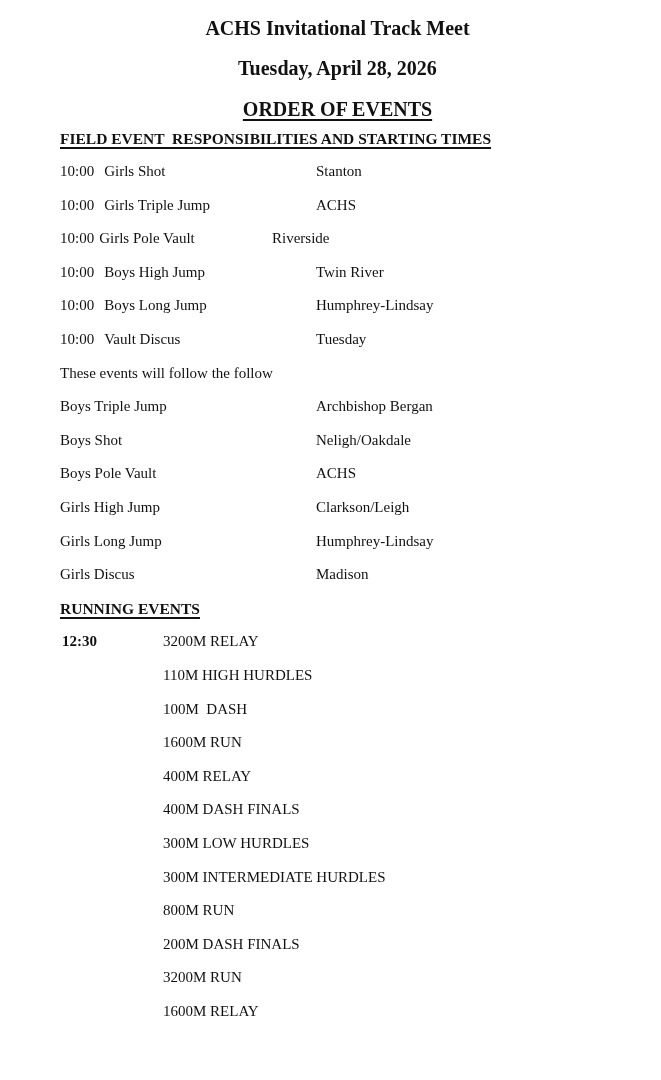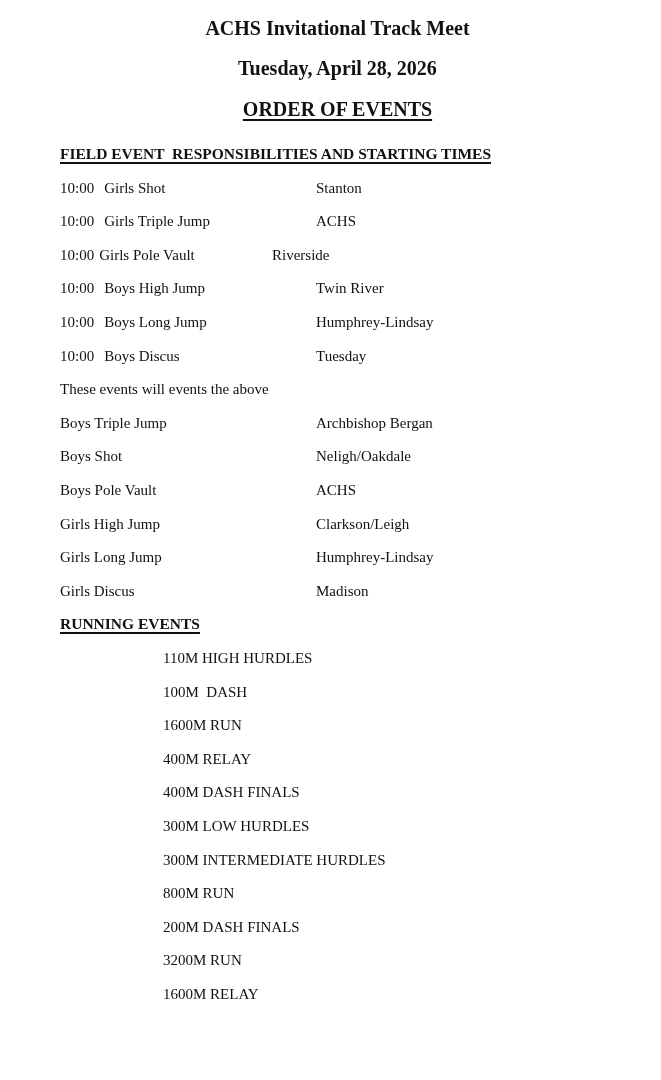--- a/index.html
+++ b/index.html
@@ -28,21 +28,21 @@
     text-decoration: underline;
     text-decoration-thickness: 1.6px;
     text-underline-offset: 3px;
   }
 
   
   .content { margin-left: 60px; margin-right: 20px; }
   .line {
     height: 33.6px;
     display: flex;
-    align-items: flex-end;
+    align-items: flex-start;
     position: relative;
     font-size: 15px;
     white-space: pre;
   }
   .section-heading {
     font-weight: bold;
     font-size: 15.5px;
   }
   .section-heading .ul-text {
     text-decoration: underline;
@@ -104,26 +104,26 @@
         </div>
 
         <div class="line trow">
           <span class="time">10:00</span>
           <span class="event">Boys Long Jump</span>
           <span class="school">Humphrey-Lindsay</span>
         </div>
 
         <div class="line trow">
           <span class="time">10:00</span>
-          <span class="event">Boys Discus</span>
+          <span class="event">Vault Discus</span>
           <span class="school">Tuesday</span>
         </div>
       </div>
 
-    <div class="line">These events will events the above</div>
+    <div class="line">These events will follow the follow</div>
 
     <div class="follow-list">
 
         <div class="line trow">
           <span class="event0">Boys Triple Jump</span>
           <span class="school">Archbishop Bergan</span>
         </div>
 
         <div class="line trow">
           <span class="event0">Boys Shot</span>
@@ -150,20 +150,24 @@
           <span class="school">Madison</span>
         </div>
       </div>
 
     <div class="line section-heading">
       <span class="ul-text">RUNNING EVENTS</span>
     </div>
 
     <div class="running-list">
 
+        <div class="line trow">
+          <span class="rtime">12:30</span>
+          <span class="revent">3200M RELAY</span>
+        </div>
 
 
         <div class="line trow">
           <span class="rtime"></span>
           <span class="revent">110M HIGH HURDLES</span>
         </div>
 
         <div class="line trow">
           <span class="rtime"></span>
           <span class="revent">100M  DASH</span>

